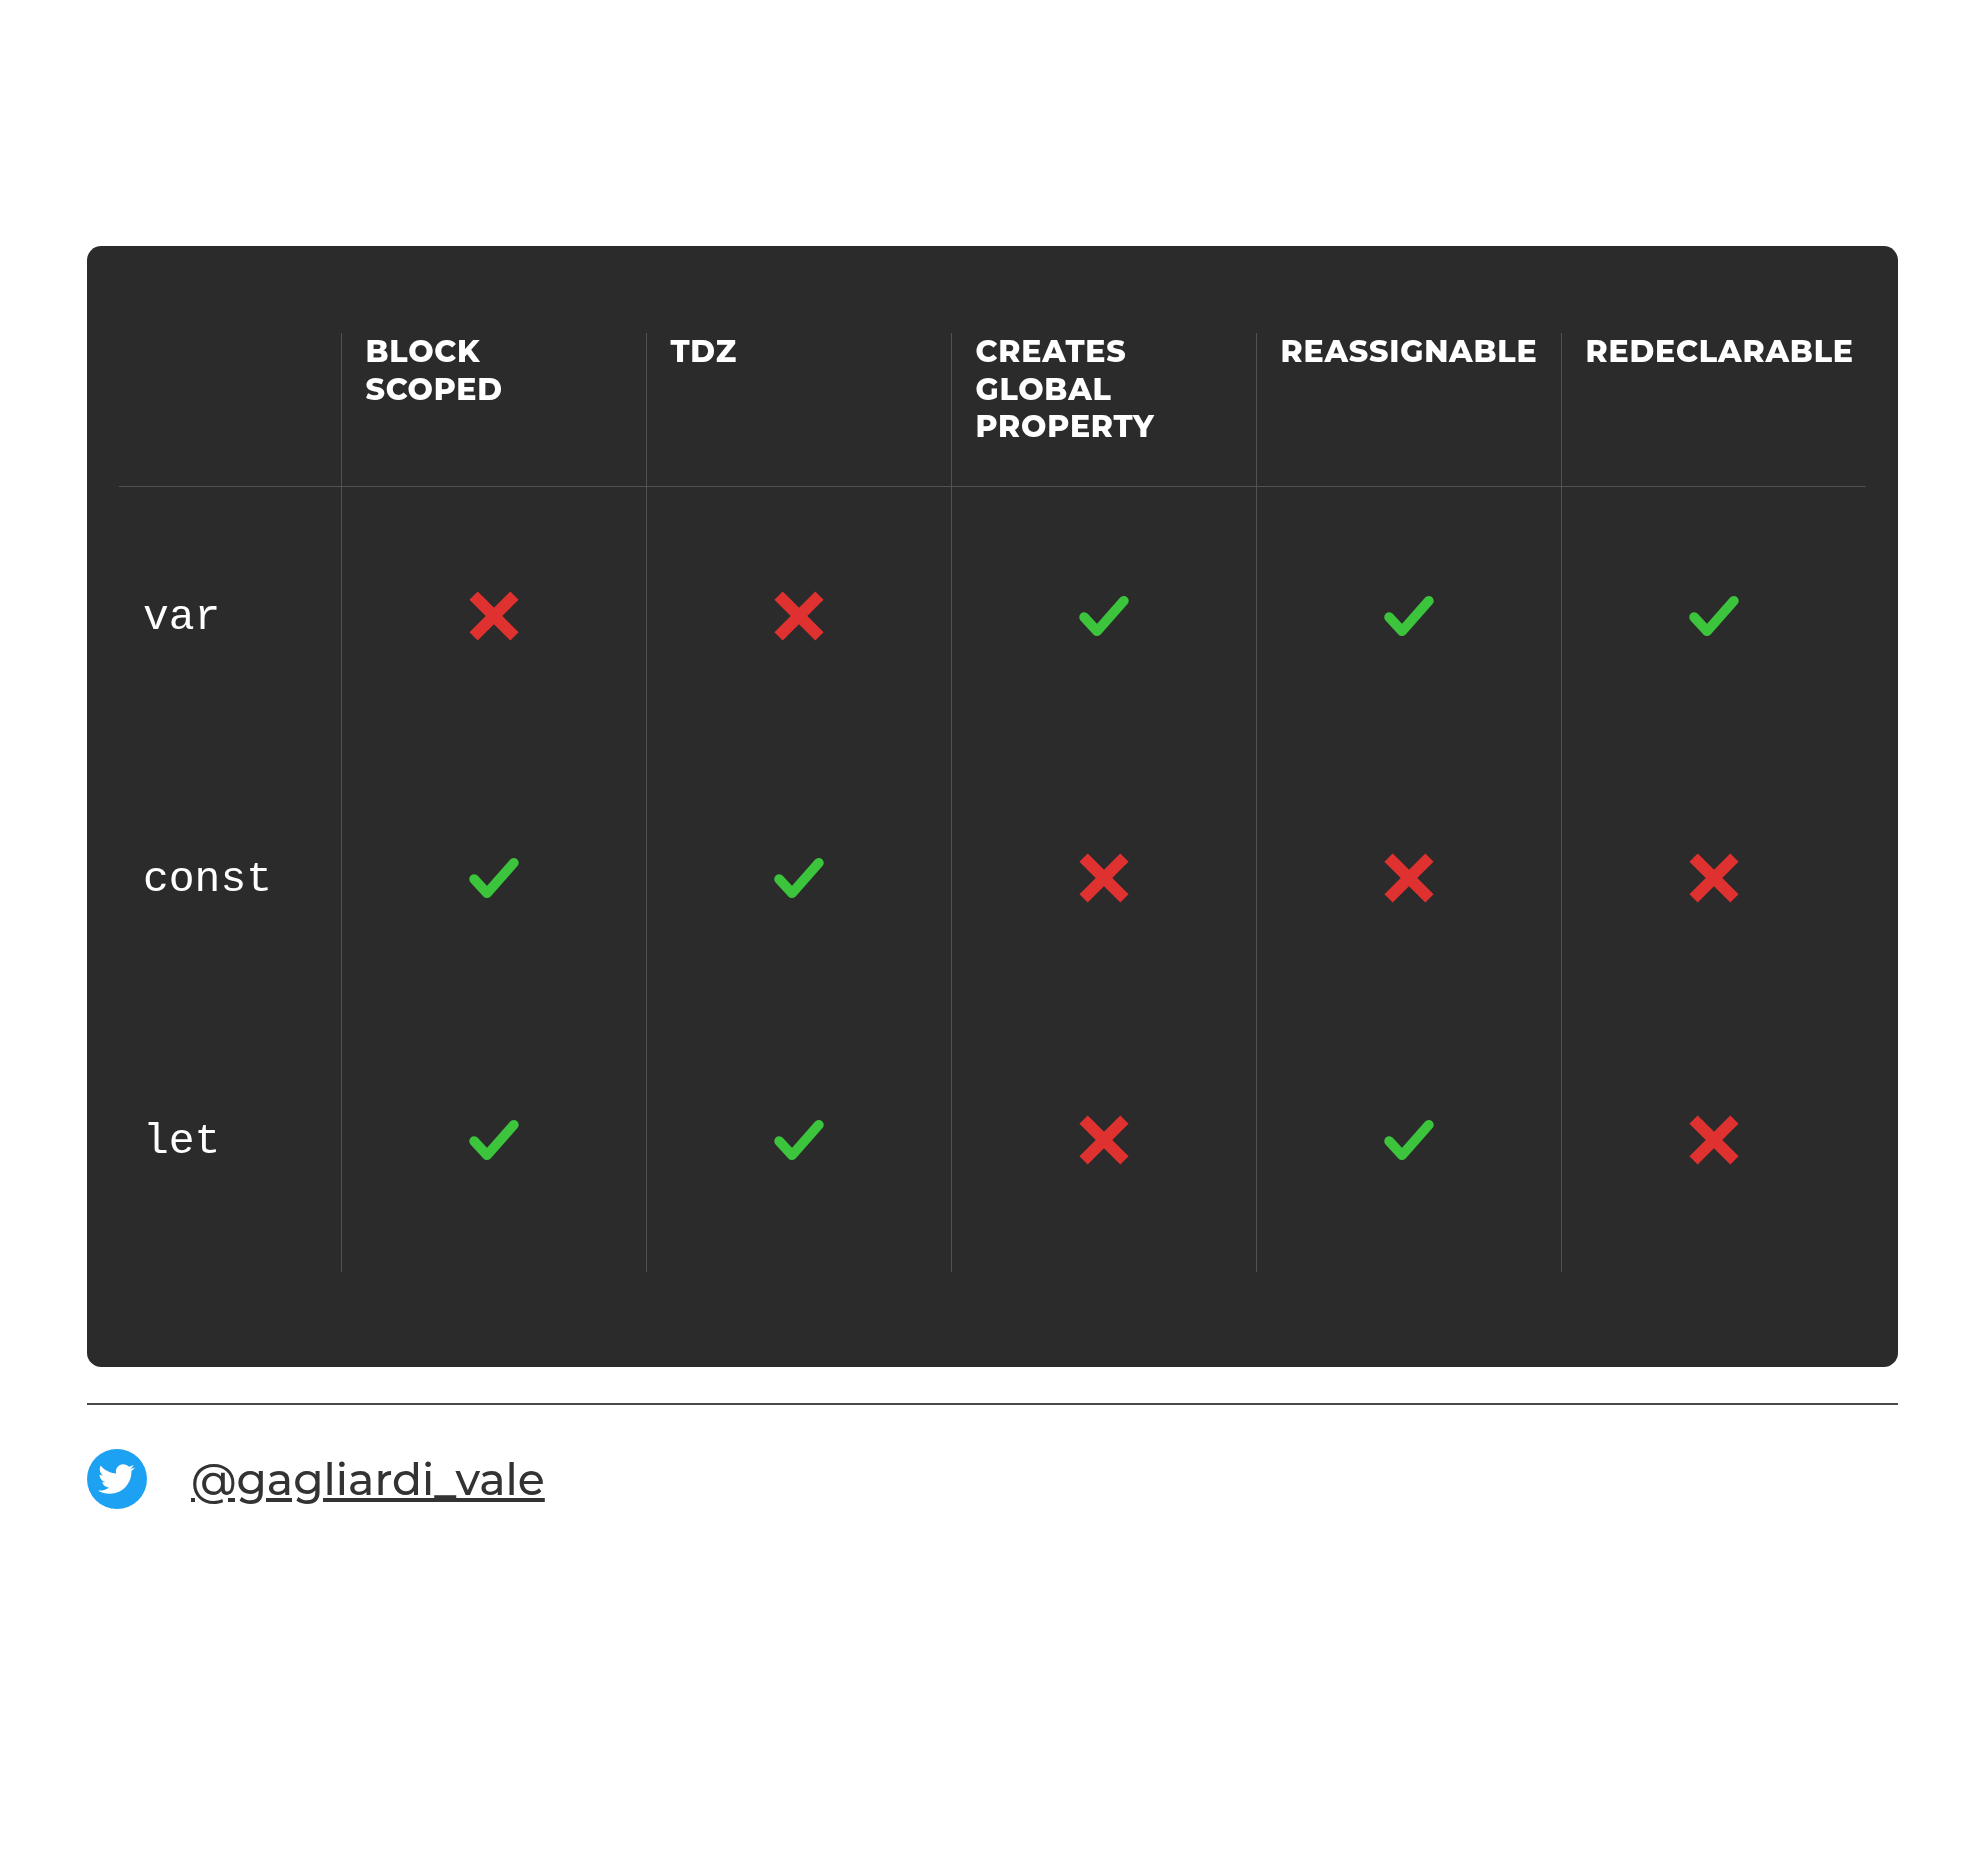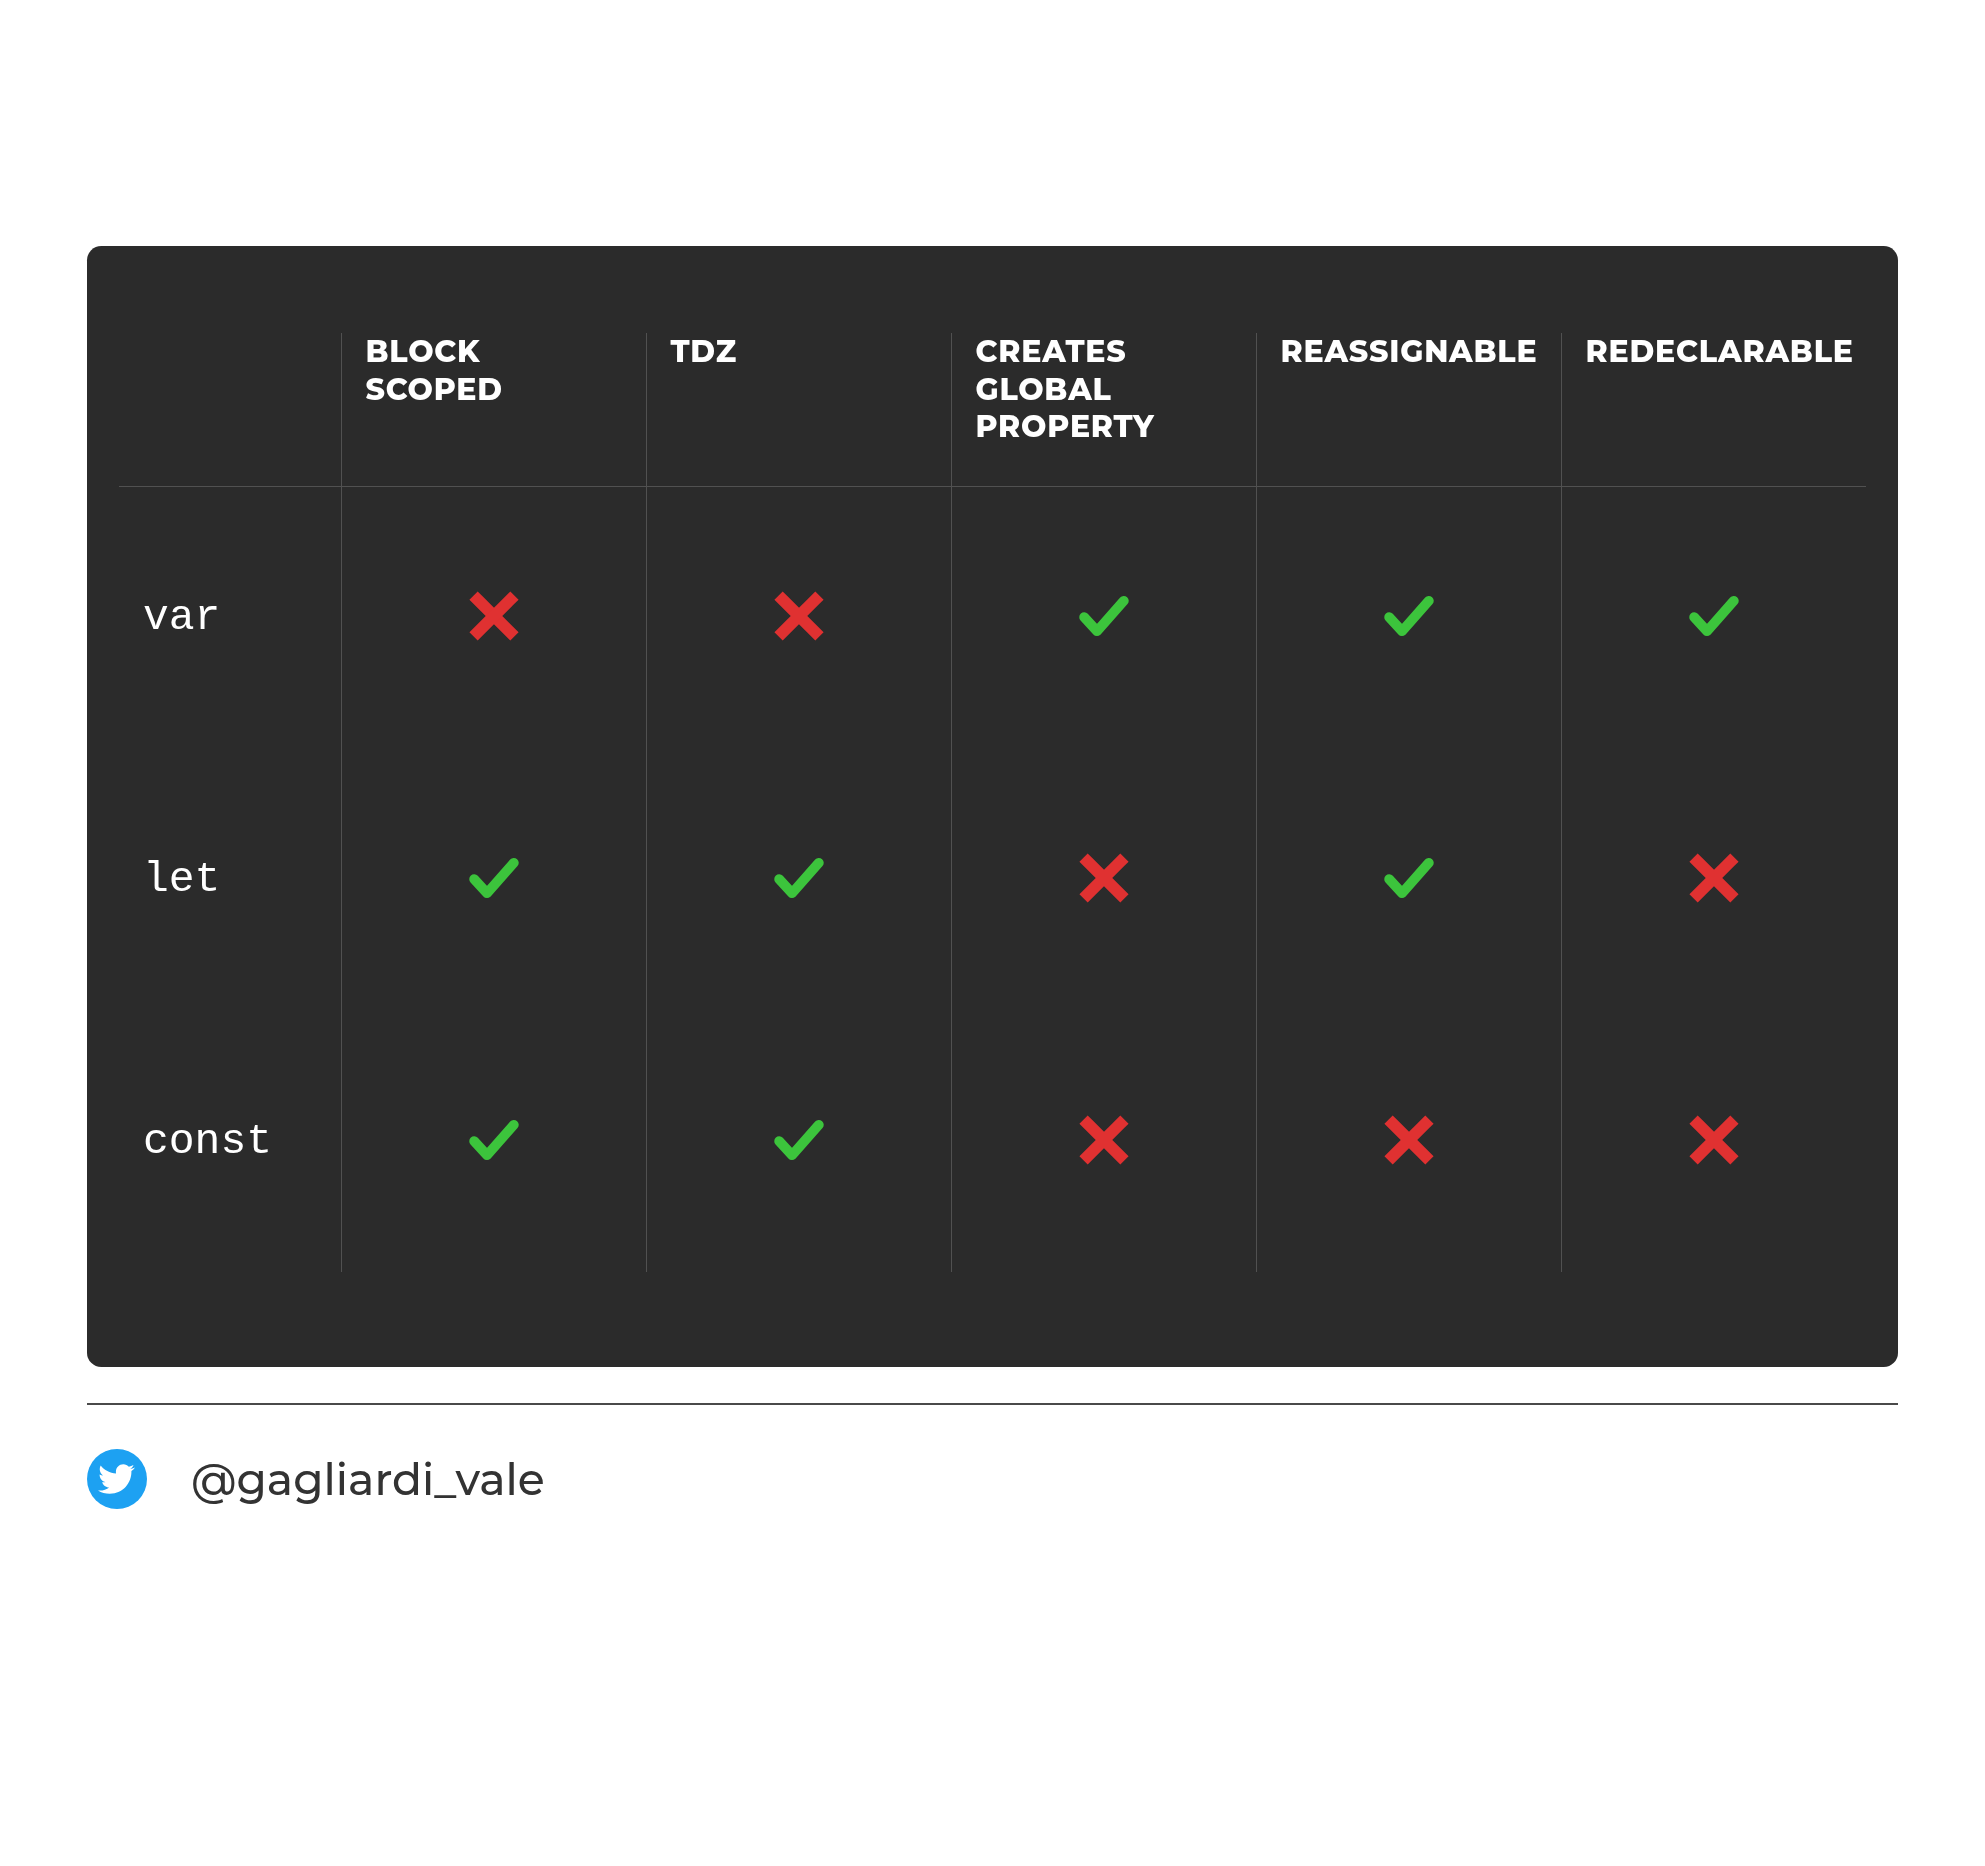--- a/index.html
+++ b/index.html
@@ -91,20 +91,21 @@
     display: inline-flex;
     align-items: center;
     justify-content: center;
   }
   .twitter-badge svg { width: 38px; height: 38px; fill: #ffffff; display: block; }
   .handle {
     font-family: Montserrat, -apple-system, BlinkMacSystemFont, "Segoe UI", Roboto, sans-serif;
     font-size: 44px;
     font-weight: 500;
     color: #333333;
+    text-decoration: underline;
   }
 </style>
 </head>
 <body>
 
 <div class="page">
 
   <div class="card">
     <table class="compare">
       <colgroup>
@@ -150,71 +151,71 @@
                   <polyline points="3.5 12.5 9 18.5 20.5 5.5"></polyline>
                 </svg>
               </span></td>
             <td><span class="iconwrap">
                 <svg viewBox="0 0 24 24" fill="none" stroke="#3cc43c" stroke-width="4.2" stroke-linecap="round" stroke-linejoin="round">
                   <polyline points="3.5 12.5 9 18.5 20.5 5.5"></polyline>
                 </svg>
               </span></td>
           </tr>
           <tr>
-            <td class="rowlabel">let</td>
-            <td><span class="iconwrap">
-                <svg viewBox="0 0 24 24" fill="none" stroke="#3cc43c" stroke-width="4.2" stroke-linecap="round" stroke-linejoin="round">
-                  <polyline points="3.5 12.5 9 18.5 20.5 5.5"></polyline>
-                </svg>
-              </span></td>
-            <td><span class="iconwrap">
-                <svg viewBox="0 0 24 24" fill="none" stroke="#3cc43c" stroke-width="4.2" stroke-linecap="round" stroke-linejoin="round">
-                  <polyline points="3.5 12.5 9 18.5 20.5 5.5"></polyline>
-                </svg>
-              </span></td>
-            <td><span class="iconwrap">
-                <svg viewBox="0 0 24 24" fill="none" stroke="#e03131" stroke-width="5" stroke-linecap="square" stroke-linejoin="miter">
-                  <line x1="5" y1="5" x2="19" y2="19"></line>
-                  <line x1="19" y1="5" x2="5" y2="19"></line>
-                </svg>
-              </span></td>
-            <td><span class="iconwrap">
-                <svg viewBox="0 0 24 24" fill="none" stroke="#3cc43c" stroke-width="4.2" stroke-linecap="round" stroke-linejoin="round">
-                  <polyline points="3.5 12.5 9 18.5 20.5 5.5"></polyline>
+            <td class="rowlabel">const</td>
+            <td><span class="iconwrap">
+                <svg viewBox="0 0 24 24" fill="none" stroke="#3cc43c" stroke-width="4.2" stroke-linecap="round" stroke-linejoin="round">
+                  <polyline points="3.5 12.5 9 18.5 20.5 5.5"></polyline>
+                </svg>
+              </span></td>
+            <td><span class="iconwrap">
+                <svg viewBox="0 0 24 24" fill="none" stroke="#3cc43c" stroke-width="4.2" stroke-linecap="round" stroke-linejoin="round">
+                  <polyline points="3.5 12.5 9 18.5 20.5 5.5"></polyline>
+                </svg>
+              </span></td>
+            <td><span class="iconwrap">
+                <svg viewBox="0 0 24 24" fill="none" stroke="#e03131" stroke-width="5" stroke-linecap="square" stroke-linejoin="miter">
+                  <line x1="5" y1="5" x2="19" y2="19"></line>
+                  <line x1="19" y1="5" x2="5" y2="19"></line>
+                </svg>
+              </span></td>
+            <td><span class="iconwrap">
+                <svg viewBox="0 0 24 24" fill="none" stroke="#e03131" stroke-width="5" stroke-linecap="square" stroke-linejoin="miter">
+                  <line x1="5" y1="5" x2="19" y2="19"></line>
+                  <line x1="19" y1="5" x2="5" y2="19"></line>
                 </svg>
               </span></td>
             <td><span class="iconwrap">
                 <svg viewBox="0 0 24 24" fill="none" stroke="#e03131" stroke-width="5" stroke-linecap="square" stroke-linejoin="miter">
                   <line x1="5" y1="5" x2="19" y2="19"></line>
                   <line x1="19" y1="5" x2="5" y2="19"></line>
                 </svg>
               </span></td>
           </tr>
           <tr>
-            <td class="rowlabel">const</td>
-            <td><span class="iconwrap">
-                <svg viewBox="0 0 24 24" fill="none" stroke="#3cc43c" stroke-width="4.2" stroke-linecap="round" stroke-linejoin="round">
-                  <polyline points="3.5 12.5 9 18.5 20.5 5.5"></polyline>
-                </svg>
-              </span></td>
-            <td><span class="iconwrap">
-                <svg viewBox="0 0 24 24" fill="none" stroke="#3cc43c" stroke-width="4.2" stroke-linecap="round" stroke-linejoin="round">
-                  <polyline points="3.5 12.5 9 18.5 20.5 5.5"></polyline>
-                </svg>
-              </span></td>
-            <td><span class="iconwrap">
-                <svg viewBox="0 0 24 24" fill="none" stroke="#e03131" stroke-width="5" stroke-linecap="square" stroke-linejoin="miter">
-                  <line x1="5" y1="5" x2="19" y2="19"></line>
-                  <line x1="19" y1="5" x2="5" y2="19"></line>
-                </svg>
-              </span></td>
-            <td><span class="iconwrap">
-                <svg viewBox="0 0 24 24" fill="none" stroke="#e03131" stroke-width="5" stroke-linecap="square" stroke-linejoin="miter">
-                  <line x1="5" y1="5" x2="19" y2="19"></line>
-                  <line x1="19" y1="5" x2="5" y2="19"></line>
+            <td class="rowlabel">let</td>
+            <td><span class="iconwrap">
+                <svg viewBox="0 0 24 24" fill="none" stroke="#3cc43c" stroke-width="4.2" stroke-linecap="round" stroke-linejoin="round">
+                  <polyline points="3.5 12.5 9 18.5 20.5 5.5"></polyline>
+                </svg>
+              </span></td>
+            <td><span class="iconwrap">
+                <svg viewBox="0 0 24 24" fill="none" stroke="#3cc43c" stroke-width="4.2" stroke-linecap="round" stroke-linejoin="round">
+                  <polyline points="3.5 12.5 9 18.5 20.5 5.5"></polyline>
+                </svg>
+              </span></td>
+            <td><span class="iconwrap">
+                <svg viewBox="0 0 24 24" fill="none" stroke="#e03131" stroke-width="5" stroke-linecap="square" stroke-linejoin="miter">
+                  <line x1="5" y1="5" x2="19" y2="19"></line>
+                  <line x1="19" y1="5" x2="5" y2="19"></line>
+                </svg>
+              </span></td>
+            <td><span class="iconwrap">
+                <svg viewBox="0 0 24 24" fill="none" stroke="#3cc43c" stroke-width="4.2" stroke-linecap="round" stroke-linejoin="round">
+                  <polyline points="3.5 12.5 9 18.5 20.5 5.5"></polyline>
                 </svg>
               </span></td>
             <td><span class="iconwrap">
                 <svg viewBox="0 0 24 24" fill="none" stroke="#e03131" stroke-width="5" stroke-linecap="square" stroke-linejoin="miter">
                   <line x1="5" y1="5" x2="19" y2="19"></line>
                   <line x1="19" y1="5" x2="5" y2="19"></line>
                 </svg>
               </span></td>
           </tr>
         </tbody>

